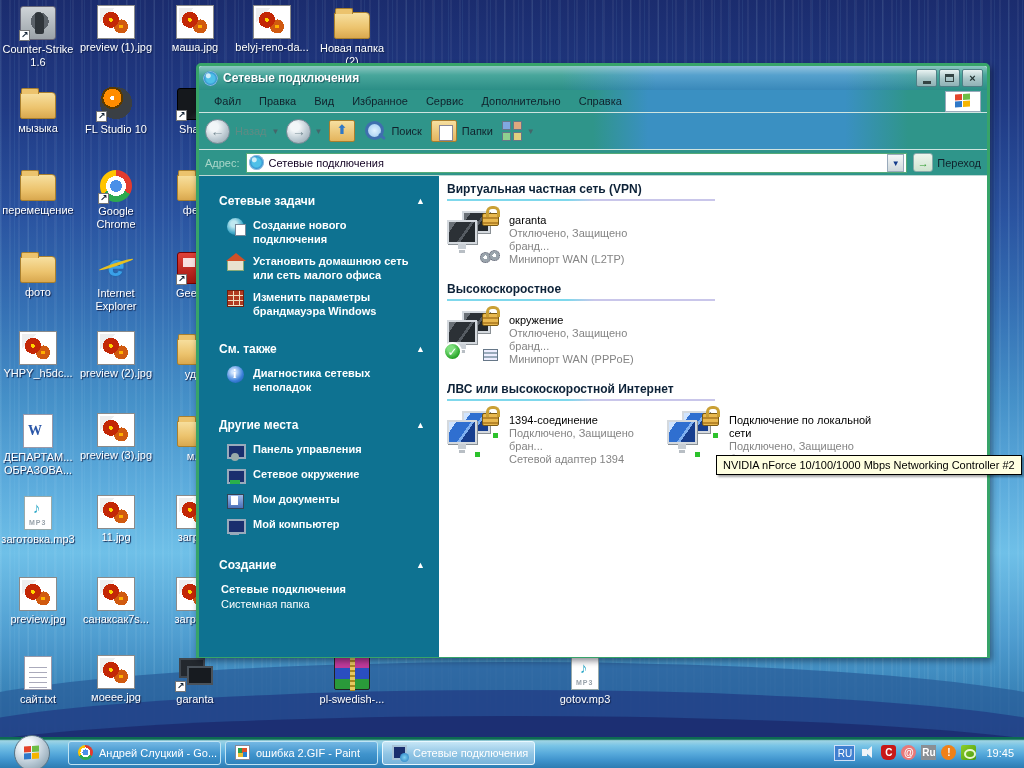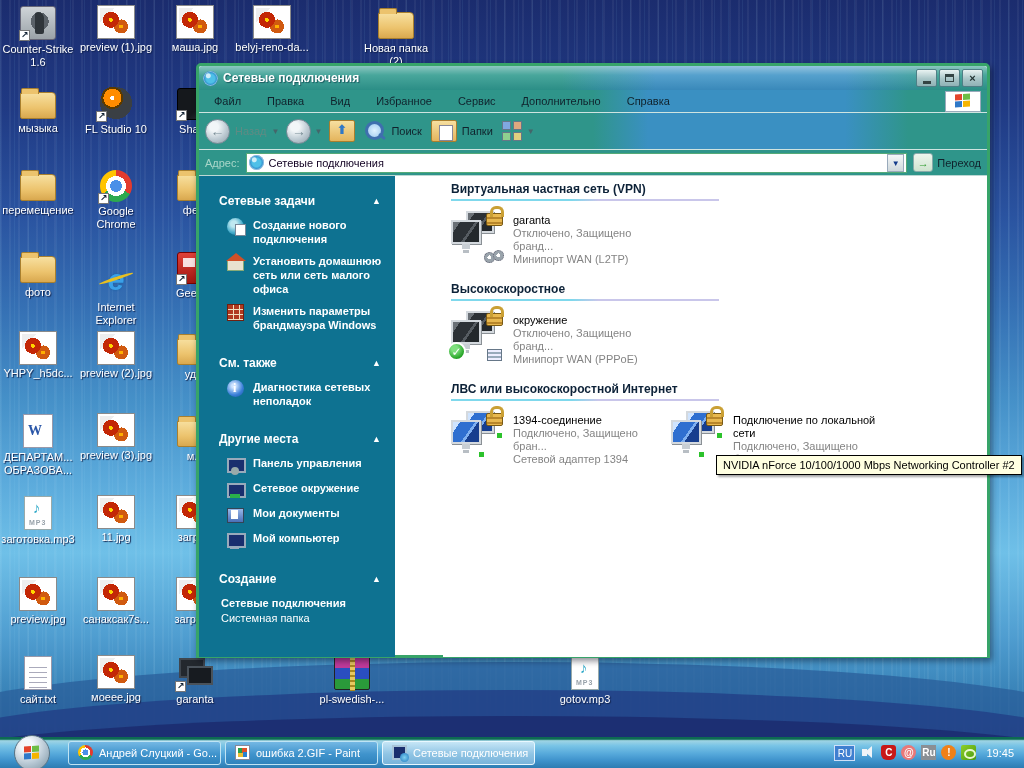--- a/index.html
+++ b/index.html
@@ -80,21 +80,21 @@
   .globe { width:15px; height:15px; border-radius:50%;
     background: radial-gradient(circle at 35% 32%, #cfeef8 0 2px, rgba(0,0,0,0) 3px), radial-gradient(circle at 50% 50%, #4fc0e8 0 40%, #1f78c0 70%, #145a9a 100%);
     box-shadow: inset 0 0 0 1px rgba(255,255,255,.45); }
   .wbtns { display:flex; gap:2px; }
   .wbtn { width:21px; height:18px; border:1px solid #4e7f86; border-radius:2px;
     background:linear-gradient(180deg,#e9f3f2,#a9c6c8 55%,#8fb2b6); display:flex; align-items:center; justify-content:center;
     color:#233; font-weight:bold; font-size:11px; line-height:11px; }
   .wbtn .mini { width:8px; height:3px; background:#344; margin-top:8px; }
   .wbtn .maxi { width:9px; height:8px; border:1px solid #344; border-top:3px solid #344; }
 
-  .mbar { height:23px; display:flex; align-items:center; padding:0 6px; gap:8px;
+  .mbar { height:23px; display:flex; align-items:center; padding:0 6px; gap:0;
     background:linear-gradient(90deg,#2f958a 0%,#2f958a 50%,#3a90c2 57%,#3a90c2 82%,#2f958a 90%);
     border-bottom:1px solid #cfe4e0;justify-content:center; }
   .menu-item { color:#10222c; padding:3px 9px; }
   .mbar .flag-box { margin-left:auto; width:36px; height:21px; background:#fff; border:1px solid #9ab; display:flex; align-items:center; justify-content:center; }
 
   .flag { position:relative; width:16px; height:14px; transform:skewY(-4deg); }
   .flag i { position:absolute; width:7px; height:6px; }
   .flag i:nth-child(1){ left:0; top:0; background:#e3442c; }
   .flag i:nth-child(2){ left:8px; top:0; background:#6cbd45; }
   .flag i:nth-child(3){ left:0; top:7px; background:#2f78c8; }
@@ -122,21 +122,21 @@
   .tb-views i:nth-child(3){ left:0; top:12px; background:#8fd08f;} .tb-views i:nth-child(4){ left:11px; top:12px; background:#e0d07f;}
 
   .abar { height:26px; display:flex; align-items:center; padding:0 6px; gap:6px; background:#2f958a; border-bottom:1px solid #bcd8d4; }
   .abar .alab { color:#a9d6c9; }
   .addr-input { flex:1; height:20px; background:#fff; border:1px solid #5a7; display:flex; align-items:center; gap:5px; padding:0 2px; color:#102; }
   .addr-drop { width:17px; height:18px; margin-left:auto; background:linear-gradient(180deg,#f4f7f8,#cfd8dc); border:1px solid #9ab; text-align:center; color:#123a8a; font-size:8px; line-height:17px; }
   .go-btn { display:flex; align-items:center; gap:4px; color:#10222c; }
   .go-ico { width:20px; height:19px; border:1px solid #8aa; border-radius:3px; background:linear-gradient(180deg,#eef6ee,#cfe4cf); color:#2a9a2a; font-weight:bold; text-align:center; line-height:18px; }
 
   .wbody { display:flex; height:481px; }
-  .sidebar { width:196px; background:#0e7291; color:#fff; padding:12px 0 0 0; overflow:hidden; }
+  .sidebar { width:240px; background:#0e7291; color:#fff; padding:12px 0 0 0; overflow:hidden; }
   .sb-head { display:flex; align-items:center; font-weight:bold; font-size:12px; padding:6px 14px 6px 20px; }
   .sb-head .arr { margin-left:auto; font-size:9px; color:#fff; }
   .sb-link { display:flex; gap:9px; padding:4px 10px 4px 28px; line-height:14px; cursor:pointer; }
   .sb-link .txt { max-width:170px;font-weight:bold; }
   .sbi { flex:0 0 17px; width:17px; height:17px; position:relative; margin-top:0; }
   .sb-sec { margin-bottom:14px; }
   .sb-details { padding:4px 10px 0 22px; line-height:15px; }
   .sb-details .b { font-weight:bold; }
 
   .sbi-new-connection { border-radius:50%; background:radial-gradient(circle at 40% 35%, #bfe8f0 0 3px, #3fa8c8 60%, #1f6888); }
@@ -149,21 +149,21 @@
   .sbi-info { border-radius:50%; background:radial-gradient(circle at 40% 35%, #cfe4ff 0 2px, #3a7fd8 60%, #1a4fa0); }
   .sbi-info::after { content:"i"; position:absolute; left:6px; top:1px; color:#fff; font-weight:bold; font-family:"Liberation Serif",serif; font-size:12px; }
   .sbi-monitor::before, .sbi-control-panel::before, .sbi-network-places::before, .sbi-my-computer::before {
       content:""; position:absolute; left:0; top:2px; width:15px; height:11px; background:#1a2f6e; border:2px solid #9ab; }
   .sbi-control-panel::after { content:""; position:absolute; left:4px; bottom:-2px; width:8px; height:8px; border-radius:50%; background:#9aa; }
   .sbi-network-places::after { content:""; position:absolute; left:3px; bottom:0; width:10px; height:4px; background:#2ab04a; }
   .sbi-my-documents::before { content:""; position:absolute; left:0; top:2px; width:15px; height:13px; background:linear-gradient(180deg,#9ab8e8,#4a6fb8); border:1px solid #345; }
   .sbi-my-documents::after { content:""; position:absolute; left:4px; top:4px; width:7px; height:9px; background:#fff; }
   .sbi-my-computer::after { content:""; position:absolute; left:3px; bottom:-1px; width:9px; height:3px; background:#9ab; }
 
-  .content { flex:1; background:#fff; padding:6px 0 0 8px; position:relative;margin-left:48px; }
+  .content { flex:1; background:#fff; padding:6px 0 0 8px; position:relative; }
   .grp { margin-bottom:16px; }
   .grp-title { font-weight:bold; font-size:12px; color:#0d2238; margin-bottom:3px; }
   .grp-rule { width:268px; height:2px; background:linear-gradient(90deg,#7fd8ec 0 45%,#c9c6ea 55% 100%); margin-bottom:10px; }
   .grp-row { display:flex; }
   .conn-item { width:220px; display:flex; gap:8px; cursor:pointer; }
   .conn-txt { line-height:13px; padding-top:3px; width:152px; }
   .conn-txt .nm { color:#000; }
   .conn-txt .st, .conn-txt .dv { color:#848484; }
   .conn { position:relative; width:54px; height:48px; flex:0 0 54px; }
   .mon { position:absolute; border:2px solid #d4d9de; box-shadow:1px 1px 0 #8a9095; }
@@ -236,21 +236,21 @@
       <div class="lbl">preview (1).jpg</div>
     </div>
     <div class="desk-icon" style="left: 234px; top: 6px;">
       <div class="di ik-image"></div>
       <div class="lbl">belyj-reno-da...</div>
     </div>
     <div class="desk-icon" style="left: 157px; top: 6px;">
       <div class="di ik-image"></div>
       <div class="lbl">маша.jpg</div>
     </div>
-    <div class="desk-icon" style="left: 314px; top: 6px; margin-left: 44px;">
+    <div class="desk-icon" style="left: 314px; top: 6px;">
       <div class="di ik-folder"></div>
       <div class="lbl">Новая папка
 (2)</div>
     </div>
     <div class="desk-icon" style="left: 0px; top: 86px;">
       <div class="di ik-folder"></div>
       <div class="lbl">мызыка</div>
     </div>
     <div class="desk-icon" style="left: 78px; top: 86px;">
       <div class="di ik-fl">
@@ -275,21 +275,21 @@
       <div class="lbl">Google Chrome</div>
     </div>
     <div class="desk-icon" style="left: 157px; top: 168px;">
       <div class="di ik-folder"></div>
       <div class="lbl">фе...</div>
     </div>
     <div class="desk-icon" style="left: 0px; top: 250px;">
       <div class="di ik-folder"></div>
       <div class="lbl">фото</div>
     </div>
-    <div class="desk-icon" style="left: 78px; top: 264px;">
+    <div class="desk-icon" style="left: 78px; top: 250px;">
       <div class="di ik-ie"></div>
       <div class="lbl">Internet
 Explorer</div>
     </div>
     <div class="desk-icon" style="left: 157px; top: 250px;">
       <div class="di ik-geekl">
         <span class="sc-arrow">↗</span>
       </div>
       <div class="lbl">Geekl...</div>
     </div>

